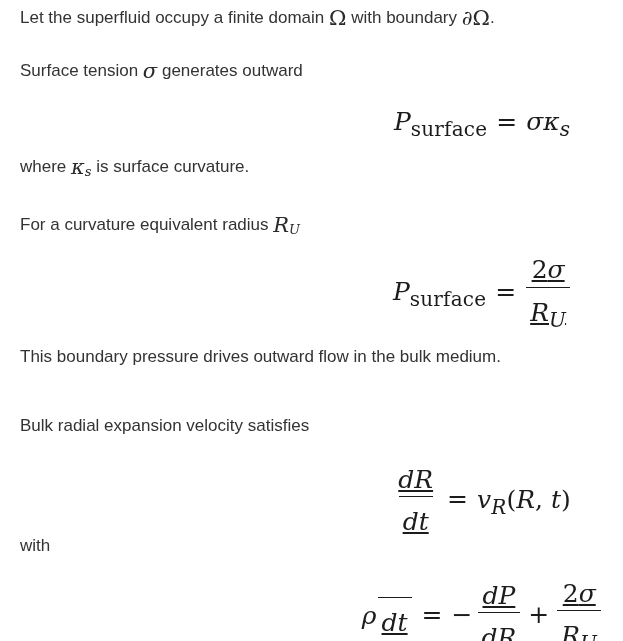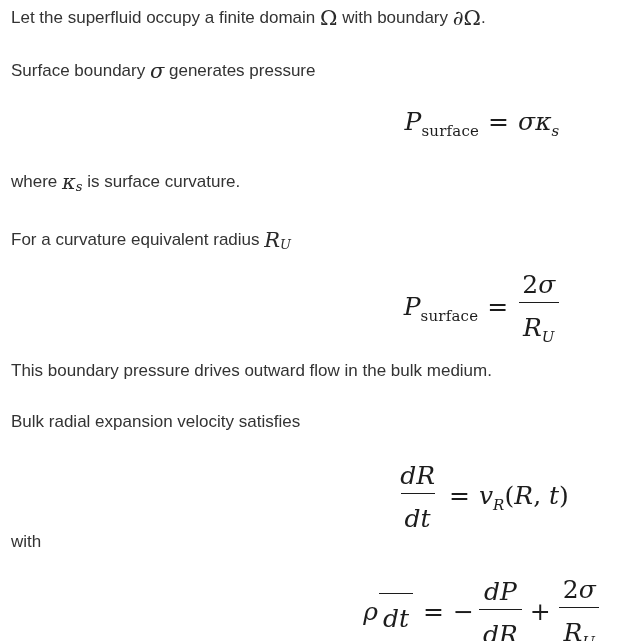--- a/index.html
+++ b/index.html
@@ -6,30 +6,30 @@
   body {
     width: 623px; height: 641px;
     overflow: hidden;
     background: #ffffff;
     font-family: "Liberation Sans", "DejaVu Sans", sans-serif;
   }
   .content { padding-top: 8px; }
 
   
   .p {
-    margin: 0; padding-left: 11px;
+    margin: 0; padding-left: 20px;
     font-size: 17px; line-height: 20px;
     color: #333333;
     white-space: nowrap;
   }
   .p.mt32 { margin-top: 32px; }
-  .p.mt28 { margin-top: 32px; }
+  .p.mt28 { margin-top: 16px; }
   .p.mt37 { margin-top: 37px; }
   .p.mt24 { margin-top: 16px; }
-  .p.mt31 { margin-top: 31px; }
+  .p.mt31 { margin-top: 49px; }
   .p.mt15 { }
 
   
   .im {
     font-family: "DejaVu Serif", "Liberation Serif", serif;
     font-size: 21px; font-style: normal;
     color: #2a2a2a;
     line-height: 1;
     vertical-align: -2px;
   }
@@ -55,47 +55,48 @@
   .math-row.mt25 { margin-top: 25px; }
   .math-row.mt20 { margin-top: 20px; }
   .math-row.mt30 { margin-top: 30px; }
   .math-row.mt24 { margin-top: 24px; }
 
   .it { font-style: italic; }
   .up { font-style: normal; }
 
   
   .dsub {
-    font-size: 15px; font-style: normal;
+    font-size: 20px; font-style: normal;
     vertical-align: -6px; letter-spacing: 0.2px;
   }
   .dsub.it { font-style: italic; }
 
   .rel { font-style: normal; margin: 0 9px; }
   .op  { font-style: normal; margin: 0 7px; }
   .unary { font-style: normal; margin-right: 4px; }
 
   
   .frac {
     display: inline-flex; flex-direction: column;
     align-items: center;
     vertical-align: middle;
     margin: 0 1px;
+    text-decoration: underline;
   }
   .frac .num { line-height: 1.1; padding: 0 4px 3px; }
   .frac .den { line-height: 1.1; padding: 11px 4px 0; border-top: 1.5px solid #1c1c1c; }
 </style>
 </head>
 <body>
 
 <div class="content">
 
   <p class="p"><span>Let the superfluid occupy a finite domain </span><span class="im">Ω</span><span> with boundary </span><span class="im">∂Ω</span><span>.</span></p>
 
-  <p class="p mt32"><span>Surface boundary </span><span class="im it">σ</span><span> generates pressure</span></p>
+  <p class="p mt32"><span>Surface tension </span><span class="im it">σ</span><span> generates outward</span></p>
 
   <div class="math-row mt25">
     <span class="it">P</span><span class="dsub">surface</span><span class="rel">=</span><span class="it">σ</span><span class="it">κ</span><span class="dsub it">s</span>
   </div>
 
   <p class="p mt28"><span>where </span><span class="im it">κ</span><span class="isub">s</span><span> is surface curvature.</span></p>
 
   <p class="p mt37"><span>For a curvature equivalent radius </span><span class="im it">R</span><span class="isub">U</span></p>
 
   <div class="math-row mt20">

